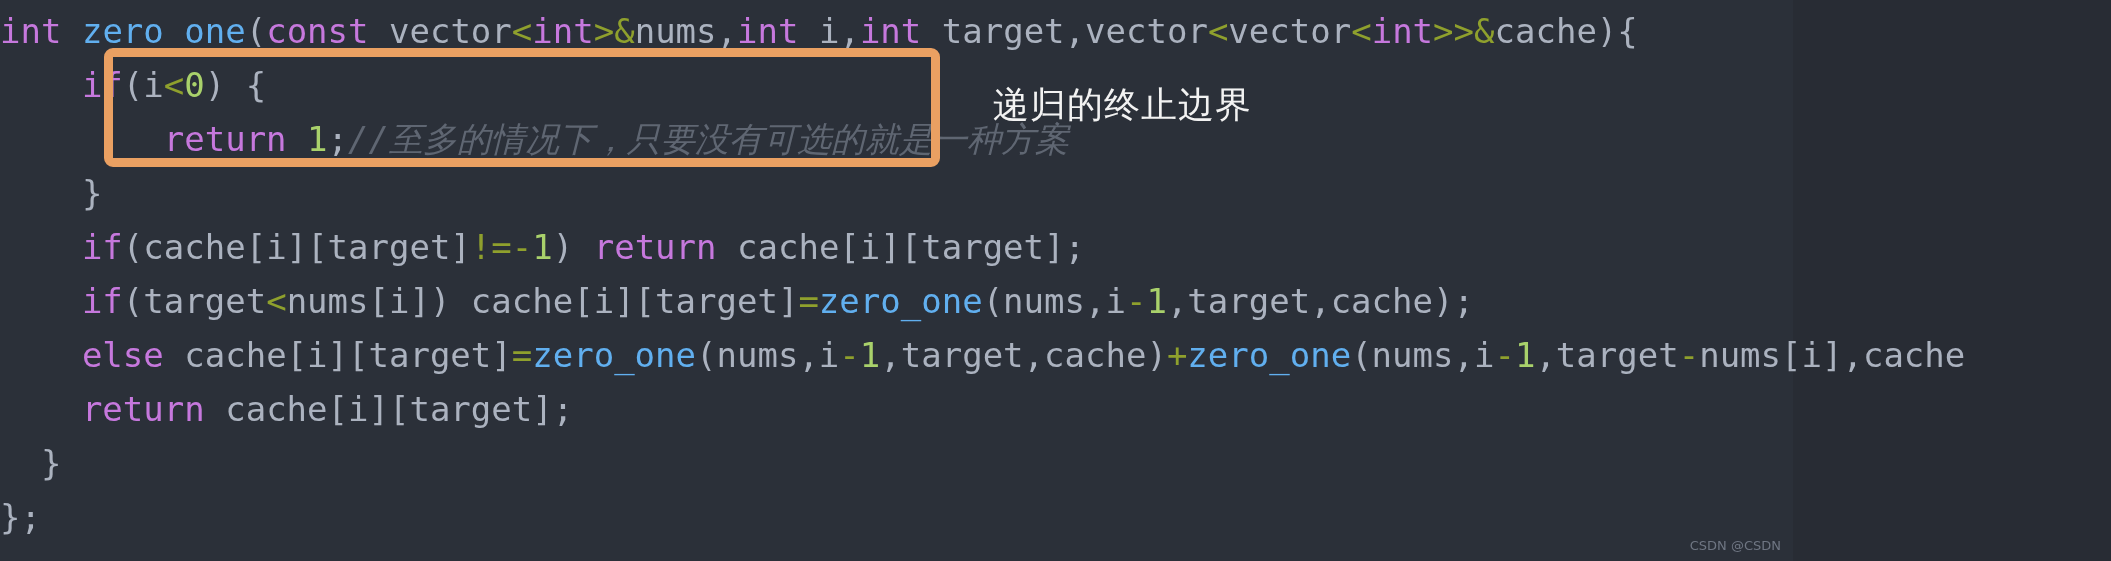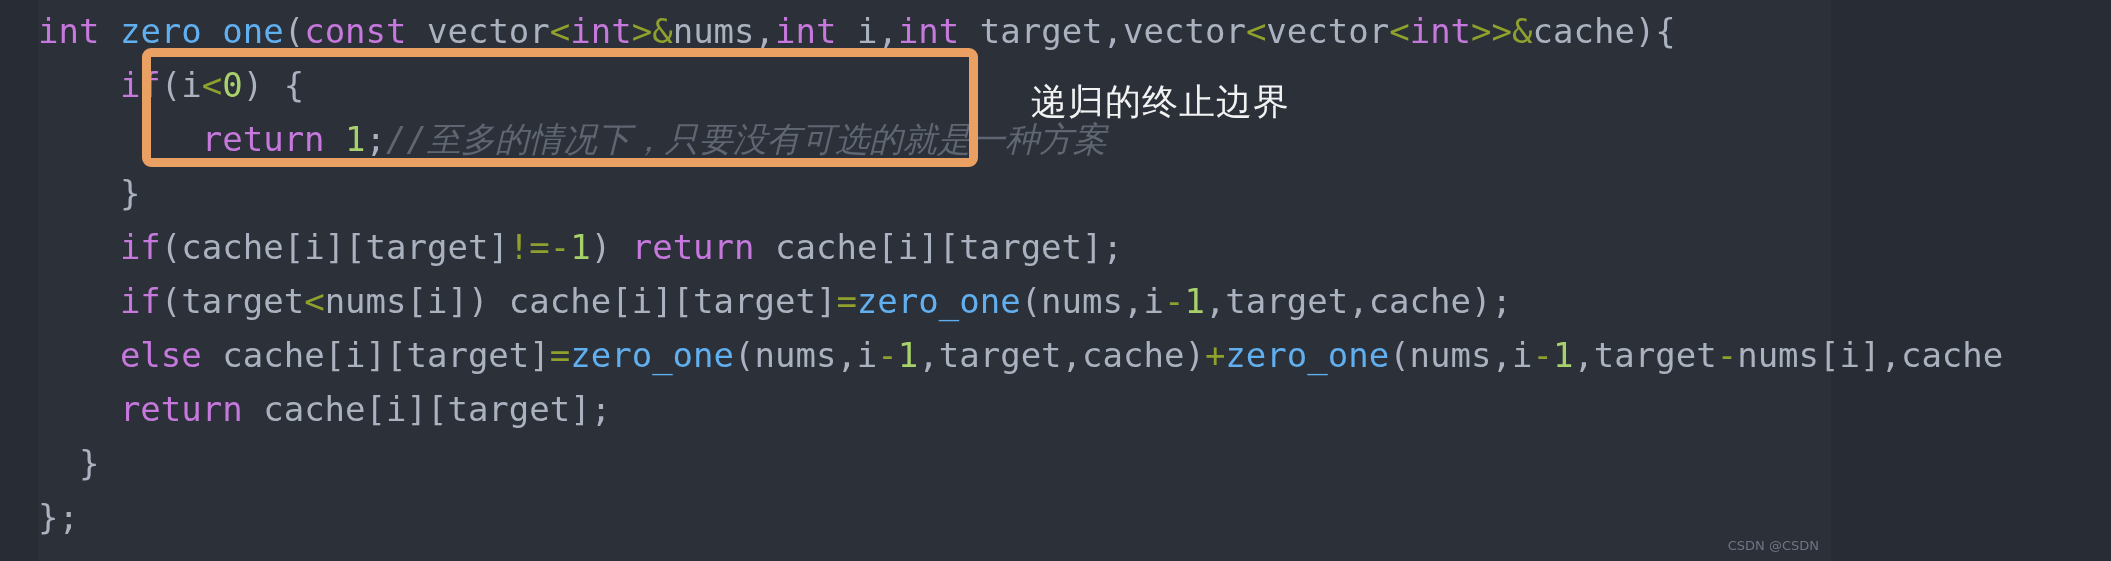--- a/index.html
+++ b/index.html
@@ -11,21 +11,20 @@
     width: 2111px;
     height: 561px;
     overflow: hidden;
     font-family: "DejaVu Sans Mono", monospace;
   }
   #root {
     position: relative;
     width: 1793px;
     height: 561px;
     background: #2b3039;
-    margin-left: 38px;
   }
 
   
   .code {
     position: absolute;
     left: 0;
     top: 0;
     width: 2111px;
     height: 561px;
     font-family: "DejaVu Sans Mono", monospace;
@@ -61,21 +60,21 @@
     border-radius: 9px;
     box-sizing: border-box;
     pointer-events: none;
   }
 
   
   #annotation {
     position: absolute;
     left: 993px;
     top: 83px;
-    font-family: Liberation Mono, monospace;
+    font-family: Liberation Sans, sans-serif;
     font-size: 36px;
     line-height: 44px;
     color: #f2f2f2;
     letter-spacing: 1px;
     white-space: pre;
   }
 
   
   #watermark {
     position: absolute;

